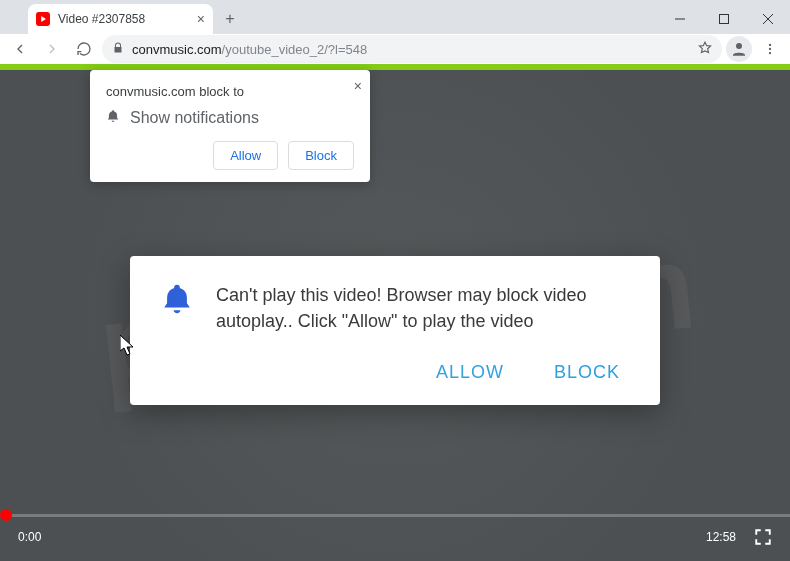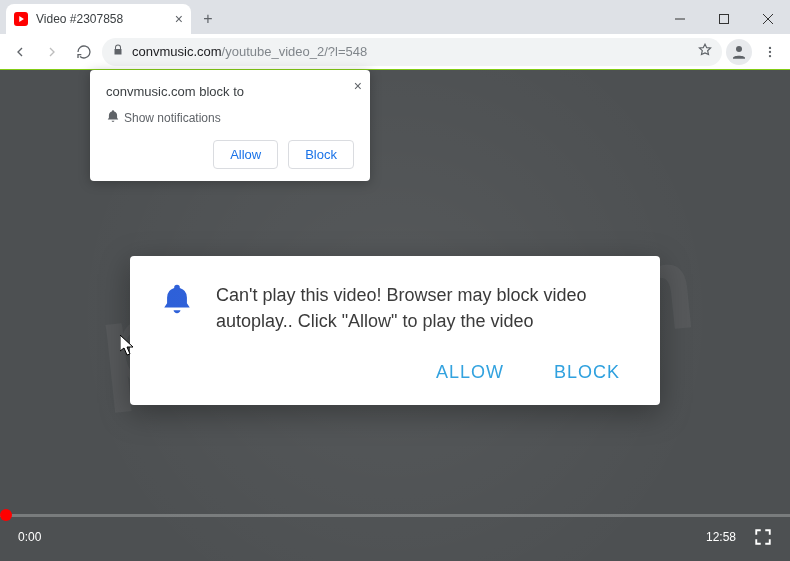--- a/index.html
+++ b/index.html
@@ -1,30 +1,30 @@
 <!DOCTYPE html>
 <html><head>
 <meta charset="utf-8">
 <style>
   * { margin: 0; padding: 0; box-sizing: border-box; font-family: "Segoe UI", Arial, sans-serif; }
   body { width: 790px; height: 561px; background: #fff; position: relative; overflow: hidden; }
 
   
-  .titlebar { height: 34px; background: #dee1e6; display: flex; align-items: flex-end; }
+  .titlebar { height: 34px; background: #dee1e6; display: flex; align-items: flex-end; padding-left: 22px; }
   .tab { margin-left: 6px; background: #fff; border-radius: 8px 8px 0 0; height: 30px; width: 185px; display: flex; align-items: center; padding: 0 8px; gap: 8px; font-size: 12px; color: #3c4043; }
   .favicon { width: 14px; height: 14px; flex: 0 0 14px; }
   .tab-title { flex: 1; white-space: nowrap; overflow: hidden; text-overflow: ellipsis; }
   .tab-close { color: #5f6368; font-size: 14px; line-height: 14px; }
   .newtab { width: 26px; height: 26px; margin: 0 4px 2px 4px; display: flex; align-items: center; justify-content: center; color: #5f6368; font-size: 16px; }
   .win-controls { margin-left: auto; display: flex; }
   .win-btn { width: 44px; height: 30px; display: flex; align-items: center; justify-content: center; color: #333; }
   .win-btn svg { display: block; }
 
   
-  .addr-row { height: 36px; background: #fff; display: flex; align-items: center; padding: 0 6px; gap: 4px; border-bottom: 1px solid #84cc16; }
+  .addr-row { height: 36px; background: #fff; display: flex; align-items: center; padding: 0 6px; gap: 4px; border-bottom: 6px solid #84cc16; }
   .nav-btn { width: 28px; height: 28px; border-radius: 50%; display: flex; align-items: center; justify-content: center; color: #5f6368; }
   .nav-btn.disabled { color: #bdbdbd; }
   .omnibox { flex: 1; height: 28px; background: #f1f3f4; border-radius: 14px; display: flex; align-items: center; padding: 0 10px; gap: 8px; font-size: 13px; color: #5f6368; }
   .omnibox .domain { color: #202124; }
   .omnibox .path { color: #80868b; }
   .omnibox .star { margin-left: auto; color: #5f6368; }
   .avatar { width: 26px; height: 26px; border-radius: 50%; background: #e8eaed; display: flex; align-items: center; justify-content: center; }
   .avatar svg { fill: #5f6368; }
 
   
@@ -36,21 +36,21 @@
   .vbar { position: absolute; left: 0; right: 0; bottom: 0; height: 48px; display: flex; align-items: center; padding: 0 18px; color: #fff; font-size: 12px; }
   .progress { position: absolute; left: 0; right: 0; bottom: 44px; height: 3px; background: rgba(255,255,255,0.25); }
   .progress-dot { position: absolute; left: 0; bottom: 40px; width: 12px; height: 12px; border-radius: 50%; background: #ff0000; }
   .vbar .time { font-family: Arial, sans-serif; }
   .vbar .right { margin-left: auto; display: flex; align-items: center; gap: 18px; }
   .fs-icon svg { display: block; }
 
   
   .notif { position: absolute; left: 90px; top: 70px; width: 280px; background: #fff; border-radius: 4px; box-shadow: 0 2px 12px rgba(0,0,0,0.25); padding: 14px 16px 12px 16px; font-size: 13px; color: #3c4043; }
   .notif .close { position: absolute; right: 8px; top: 8px; color: #5f6368; font-size: 14px; }
-  .notif .line2 { display: flex; align-items: center; gap: 4px; margin-top: 10px; color: #5f6368; font-size: 12px; }
+  .notif .line2 { display: flex; align-items: center; gap: 10px; margin-top: 10px; color: #5f6368; font-size: 16px; }
   .notif .line2 svg { fill: #5f6368; }
   .notif .btns { display: flex; justify-content: flex-end; gap: 10px; margin-top: 14px; }
   .notif .btns button { border: 1px solid #dadce0; background: #fff; color: #1a73e8; padding: 6px 16px; border-radius: 4px; font-size: 13px; cursor: pointer; }
 
   
   .dialog { position: absolute; left: 130px; top: 186px; width: 530px; background: #fff; border-radius: 4px; box-shadow: 0 8px 30px rgba(0,0,0,0.35); padding: 26px 30px 22px 30px; }
   .dialog .row1 { display: flex; gap: 22px; align-items: flex-start; }
   .dialog .bell svg { fill: #2b5ed8; }
   .dialog .msg { font-size: 18px; color: #333; line-height: 1.45; }
   .dialog .actions { display: flex; justify-content: flex-end; gap: 50px; margin-top: 28px; padding-right: 10px; }

